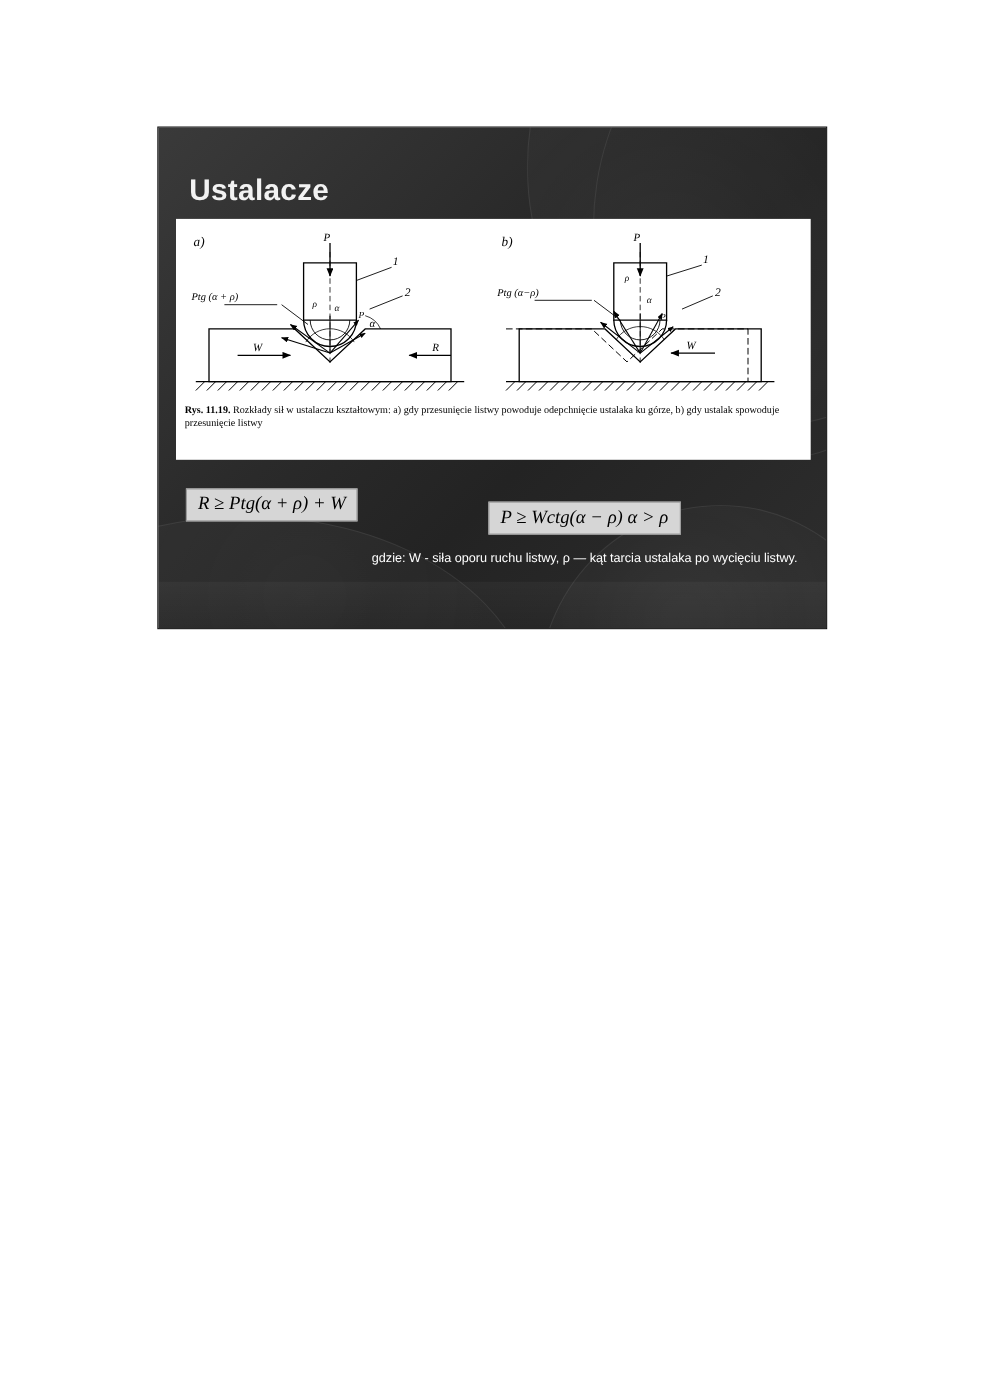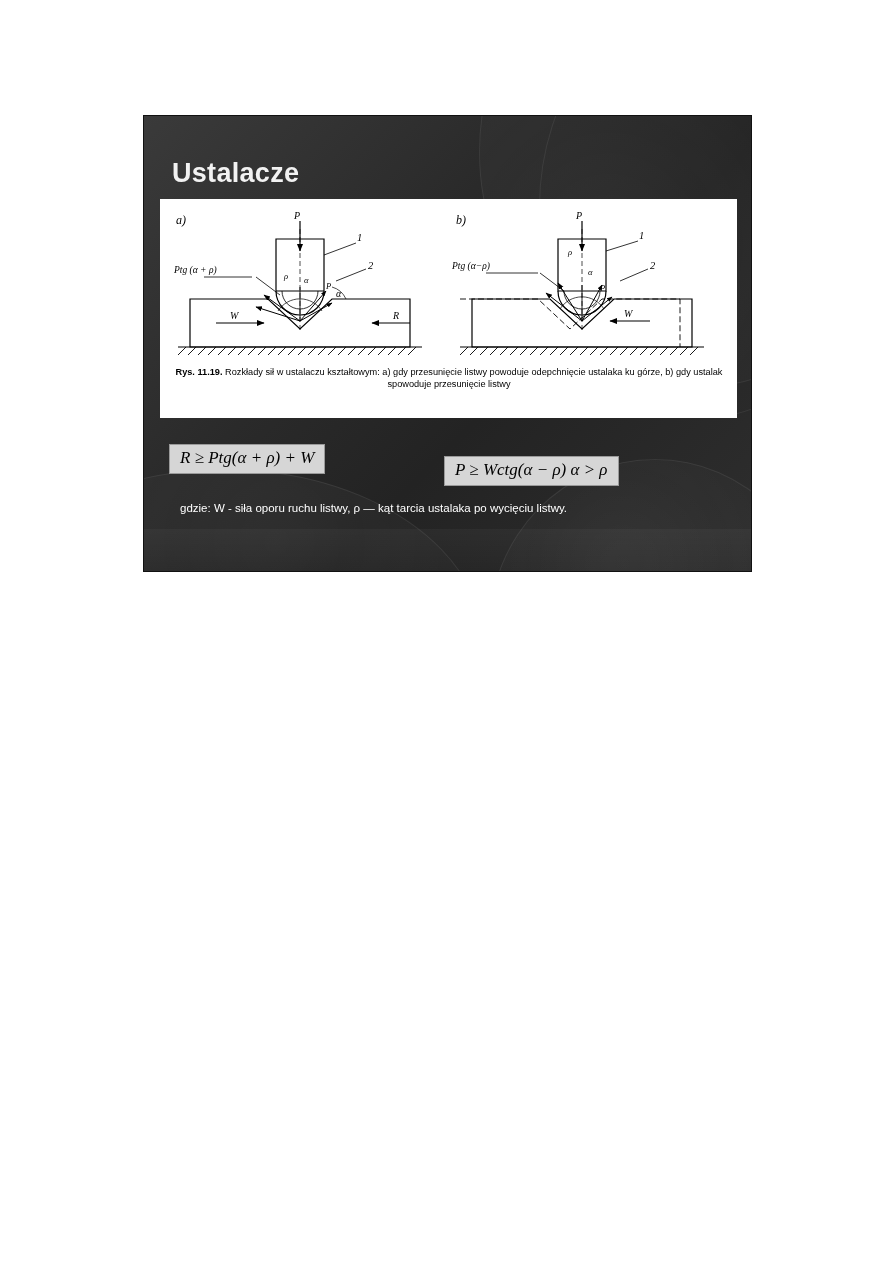--- a/index.html
+++ b/index.html
@@ -79,24 +79,24 @@
     position: absolute;
     font-family: "Liberation Serif", serif;
     font-style: italic;
     font-size: 12px;
   }
   .caption {
     position: absolute;
     left: 8px;
     top: 168px;
     width: 562px;
-    font-family: Liberation Sans, sans-serif;
+    font-family: Liberation Serif, serif;
     font-size: 9.2px;
     line-height: 1.25;
-    text-align: center;
+    text-align: left;
   }
   .caption b { font-weight: bold; }
 
   
   .formula {
     position: absolute;
     background: #d6d6d6;
     border: 1px solid #9a9a9a;
     color: #000;
     font-family: "Liberation Serif", serif;
@@ -110,20 +110,21 @@
   .formula.f2 { left: 300px; top: 340px; }
 
   .gdzie {
     position: absolute;
     left: 36px;
     top: 385px;
     width: 545px;
     color: #ffffff;
     font-size: 11.5px;
     line-height: 1.3;
+    text-align: right;
   }
 
   
   svg text {
     font-family: "Liberation Serif", serif;
     font-style: italic;
   }
 </style>
 </head>
 <body>

